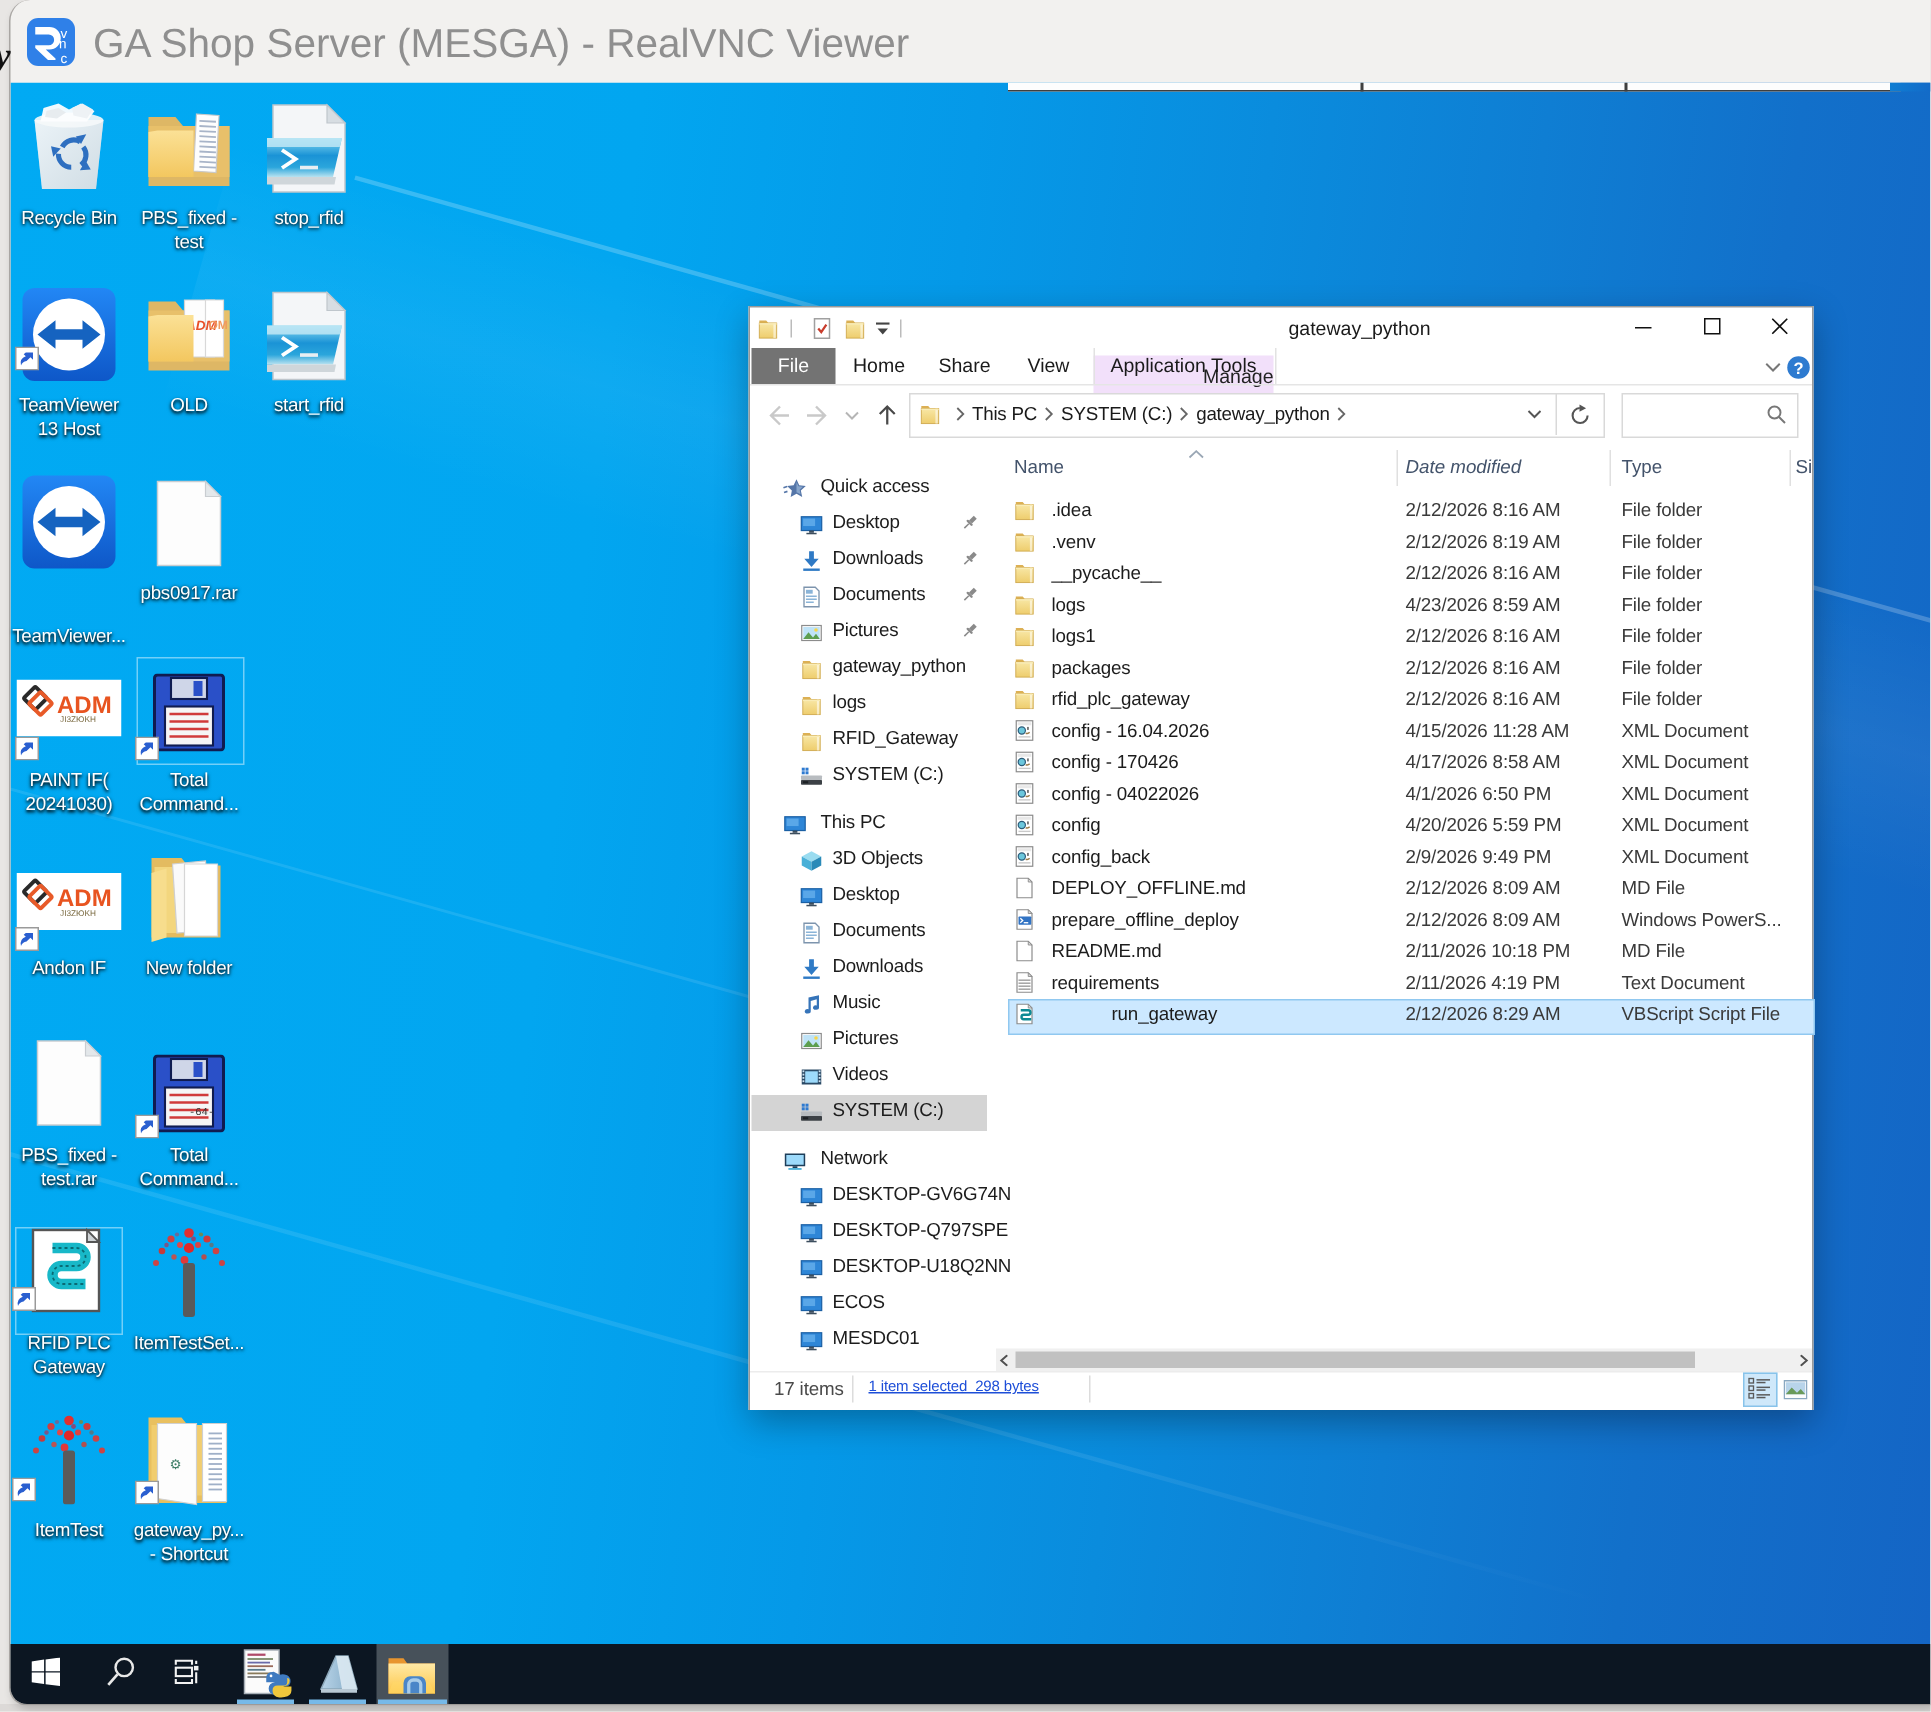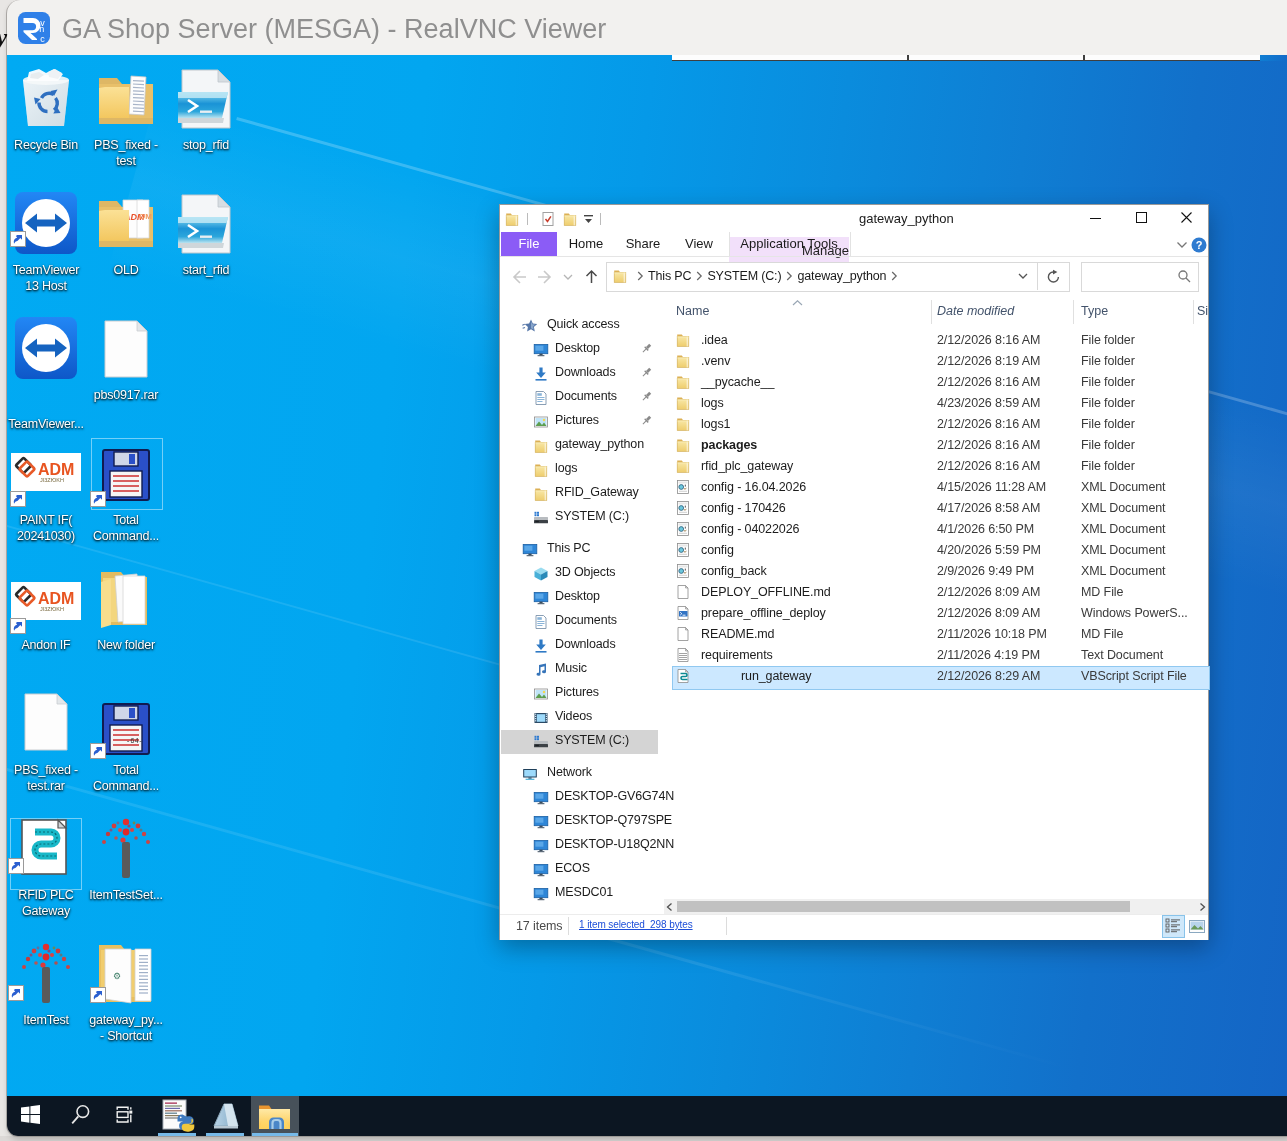--- a/index.html
+++ b/index.html
@@ -337,21 +337,21 @@
       <path d="M2 5 l3.5 4 3.5-4z" fill="#444"></path>
     </svg>
     <div class="abs" style="left:100px;top:8px;width:1px;height:12px;background:#bbb;"></div>
     <div class="abs" style="left:229px;top:0;width:120px;height:27px;background:#f2e0fa;color:#222;font-size:13px;text-align:right;line-height:27px;margin-top:32px;">Manage</div>
     <div class="abs" style="left:359px;top:6px;font-size:13px;color:#1a1a1a;">gateway_python</div>
     <div class="abs" style="left:590px;top:12.5px;width:11px;height:1.2px;background:#111;"></div>
     <div class="abs" style="left:636px;top:7px;width:9px;height:9px;border:1.2px solid #111;"></div>
     <svg class="abs" style="left:681px;top:7px" width="11" height="11" viewBox="0 0 11 11">
 <path d="M0.5 0.5 L10.5 10.5 M10.5 0.5 L0.5 10.5" stroke="#111" stroke-width="1.1"></path>
     </svg>
-    <div class="abs" style="left:1px;top:27px;width:56px;height:24px;background:#8b5cf6;color:#fff;font-size:13px;text-align:center;line-height:24px;">File</div>
+    <div class="abs" style="left:1px;top:27px;width:56px;height:24px;background:#737373;color:#fff;font-size:13px;text-align:center;line-height:24px;">File</div>
     <div class="abs" style="left:16px;top:27px;width:140px;height:24px;color:#1a1a1a;font-size:13px;text-align:center;line-height:24px;">Home</div>
     <div class="abs" style="left:73px;top:27px;width:140px;height:24px;color:#1a1a1a;font-size:13px;text-align:center;line-height:24px;">Share</div>
     <div class="abs" style="left:129px;top:27px;width:140px;height:24px;color:#1a1a1a;font-size:13px;text-align:center;line-height:24px;">View</div>
     <div class="abs" style="left:219px;top:27px;width:140px;height:24px;color:#1a1a1a;font-size:13px;text-align:center;line-height:24px;">Application Tools</div>
     <div class="abs" style="left:229px;top:27px;width:120px;height:24px;border-left:1px solid #e2e2e2;border-right:1px solid #e2e2e2;"></div>
     <div class="abs" style="left:0;top:51px;width:708px;height:1px;background:#e5e5e5;"></div>
     <svg class="abs" style="left:676px;top:36px" width="12" height="8" viewBox="0 0 12 8">
       <path d="M1.5 1.5 L6 6 L10.5 1.5" stroke="#777" stroke-width="1.3" fill="none"></path>
     </svg>
     <svg class="abs" style="left:691px;top:32px" width="16" height="16" viewBox="0 0 16 16">
@@ -676,21 +676,21 @@
 </svg>
     <div class="rowtx" style="left:201px;top:212px;">logs1</div>
     <div class="rowtx" style="left:437px;top:212px;color:#3a3a3a;">2/12/2026 8:16 AM</div>
     <div class="rowtx" style="left:581px;top:212px;color:#3a3a3a;">File folder</div>
     <svg style="position:absolute;left:175px;top:232px" width="16" height="16" viewBox="0 0 16 16">
 <path d="M2.2 2.6 h4.6 l1.3 1.6 h5.7 v1.2 H2.2 z" fill="#dcb054"></path>
 <rect x="2.2" y="4.4" width="11.6" height="10" fill="url(#fg)" stroke="#cfa94e" stroke-width="0.6"></rect>
 <path d="M11.6 4.4 h1.6 v10 h-1.6 z" fill="#fff" opacity="0.55"></path>
 <rect x="2.2" y="4.4" width="11.6" height="1" fill="#f9ecb6"></rect>
 </svg>
-    <div class="rowtx" style="left:201px;top:233px;font-weight:bold;">packages</div>
+    <div class="rowtx" style="left:201px;top:233px;">packages</div>
     <div class="rowtx" style="left:437px;top:233px;color:#3a3a3a;">2/12/2026 8:16 AM</div>
     <div class="rowtx" style="left:581px;top:233px;color:#3a3a3a;">File folder</div>
     <svg style="position:absolute;left:175px;top:253px" width="16" height="16" viewBox="0 0 16 16">
 <path d="M2.2 2.6 h4.6 l1.3 1.6 h5.7 v1.2 H2.2 z" fill="#dcb054"></path>
 <rect x="2.2" y="4.4" width="11.6" height="10" fill="url(#fg)" stroke="#cfa94e" stroke-width="0.6"></rect>
 <path d="M11.6 4.4 h1.6 v10 h-1.6 z" fill="#fff" opacity="0.55"></path>
 <rect x="2.2" y="4.4" width="11.6" height="1" fill="#f9ecb6"></rect>
 </svg>
     <div class="rowtx" style="left:201px;top:254px;">rfid_plc_gateway</div>
     <div class="rowtx" style="left:437px;top:254px;color:#3a3a3a;">2/12/2026 8:16 AM</div>

